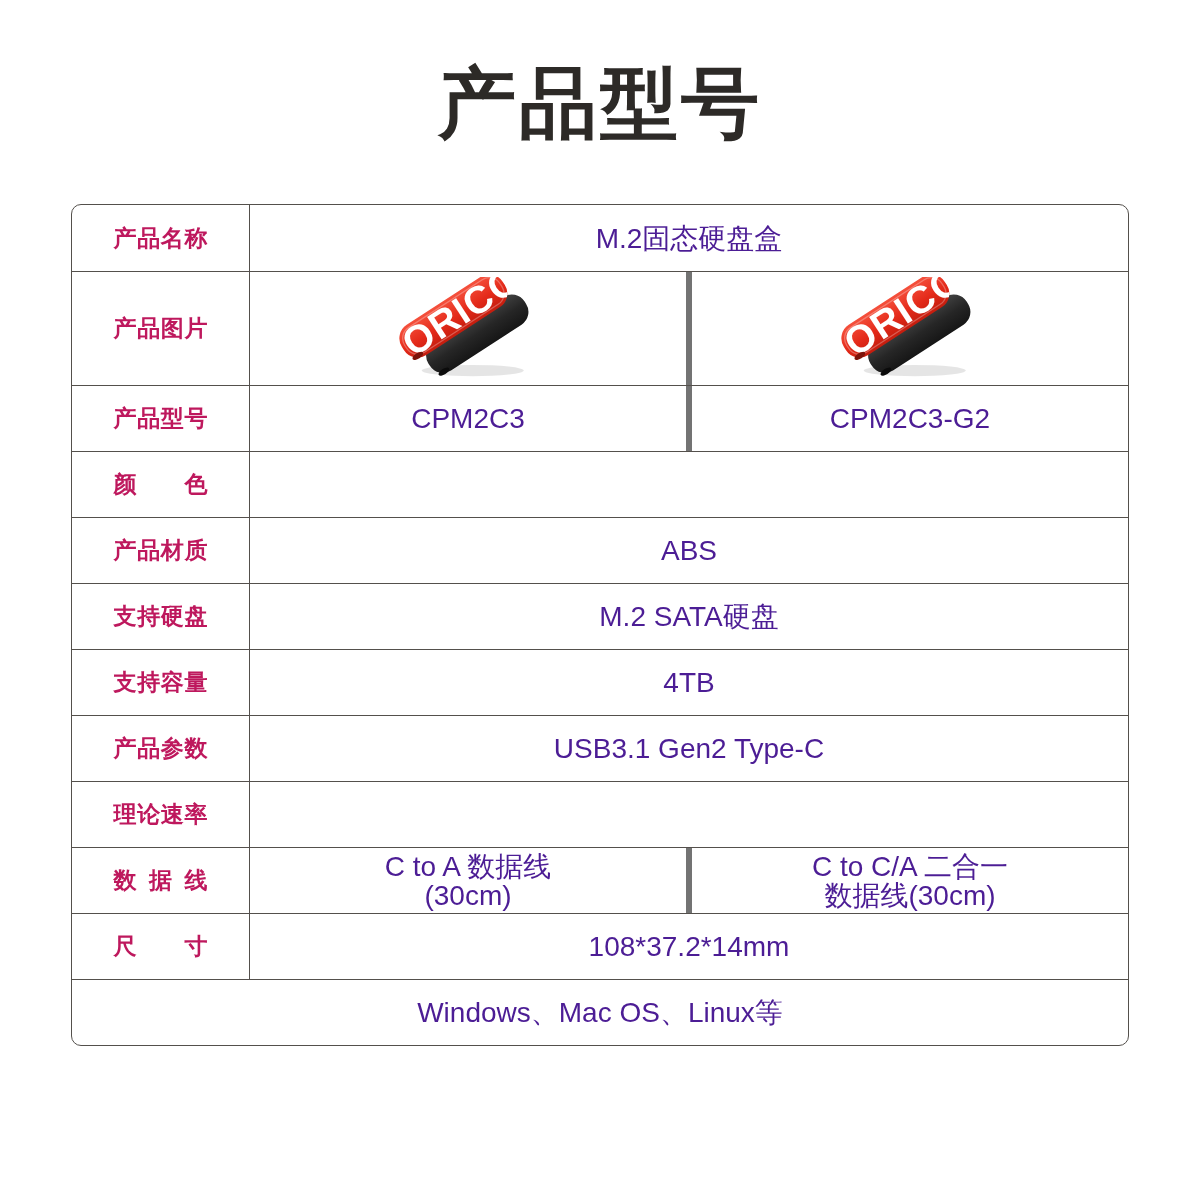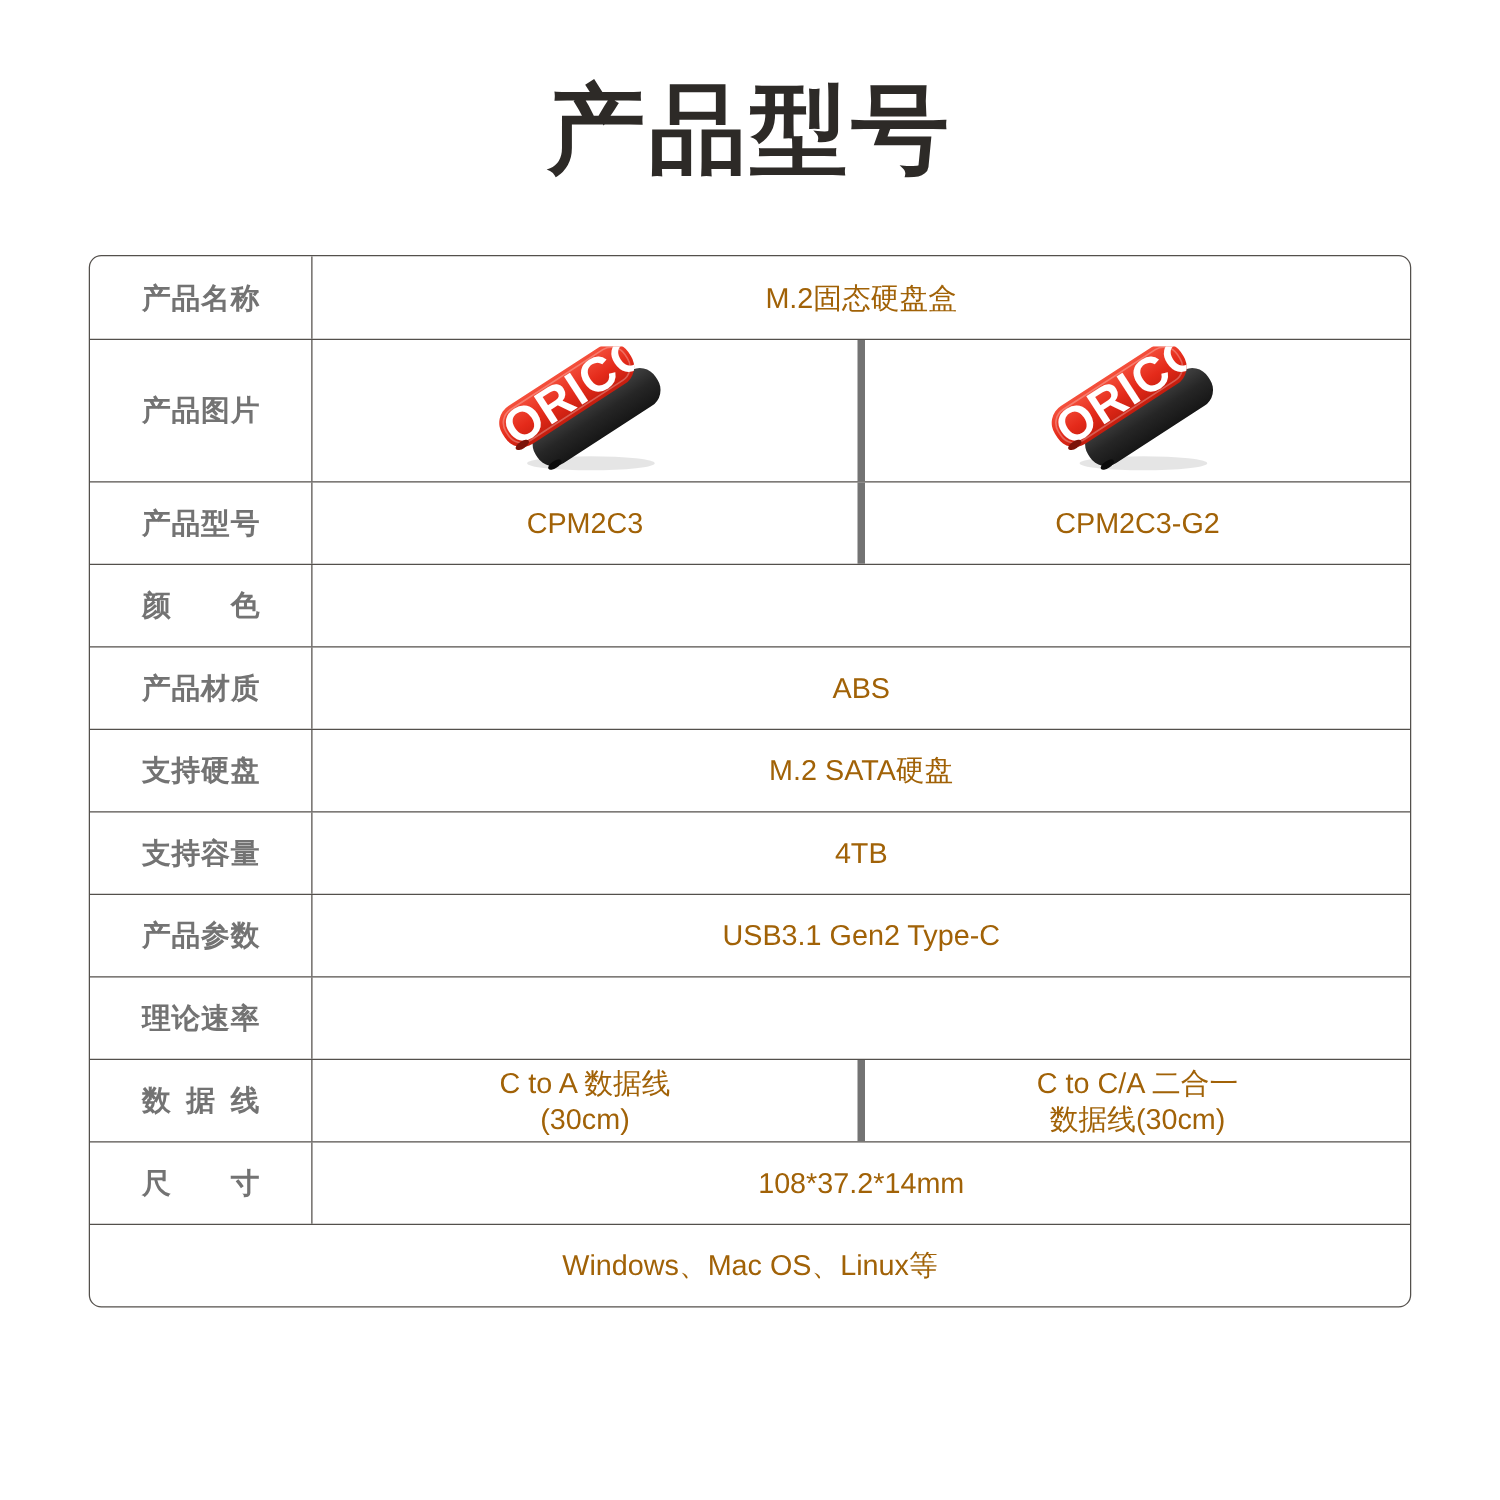--- a/index.html
+++ b/index.html
@@ -33,34 +33,34 @@
   .cell-label {
     width:178px; flex:0 0 178px;
     border-right:1px solid #54504c;
     display:flex; align-items:center; justify-content:center;
   }
   .label-text {
     display:inline-block;
     width:94px;
     font-size:23px;
     font-weight:600;
-    color:#737373;
+    color:#be185d;
     text-align:justify;
     text-align-last:justify;
     white-space:nowrap;
   }
 
   .cell-content { flex:1 1 auto; display:flex; }
 
   .cell-value {
     flex:1 1 0;
     display:flex; flex-direction:column;
     align-items:center; justify-content:center;
-    font-size:23px;
-    color:#a16207;
+    font-size:28px;
+    color:#4c1d95;
     text-align:center;
     line-height:29px;
   }
   .cell-value + .cell-value { border-left:6px solid #737373; }
 
   .image-cell { padding:4px 0; }
   .product-svg { width:168px; height:104px; display:block; }
 
   .hidden-defs { position:absolute; width:0; height:0; overflow:hidden; }
 </style>

